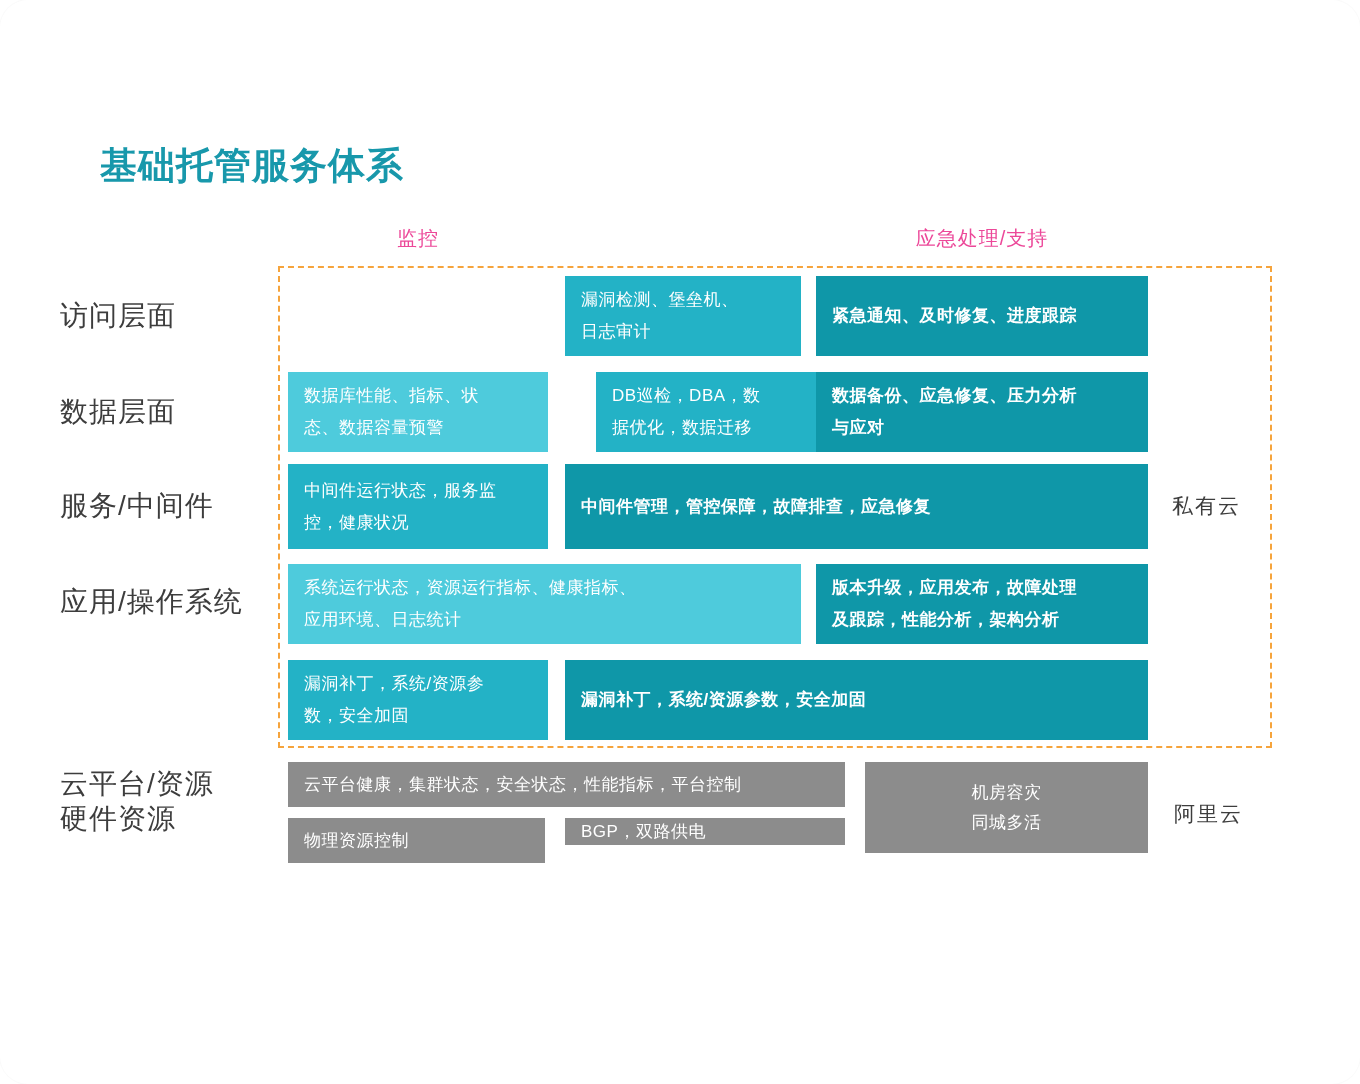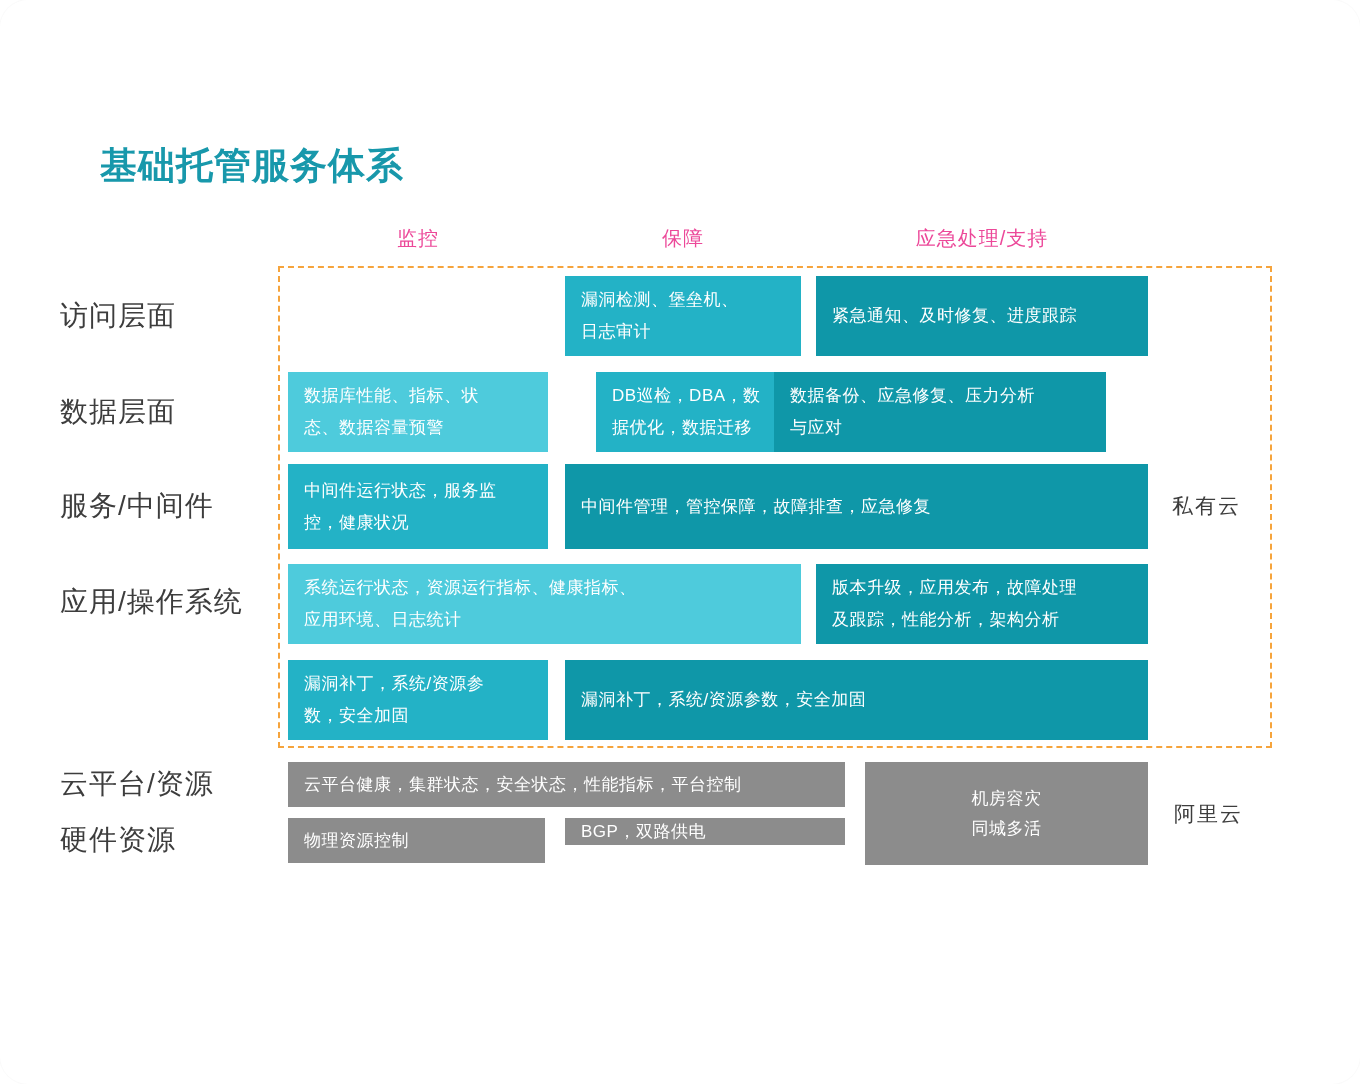--- a/index.html
+++ b/index.html
@@ -23,66 +23,65 @@
   .h3 { left:816px; width:332px; }
   .row-label {
     position:absolute; left:60px; width:202px; text-align:left;
     font-size:28px; color:var(--text,#3D3D3D); letter-spacing:1px; line-height:28px;
   }
   .rl-access { top:302px; }
   .rl-data { top:398px; }
   .rl-middleware { top:492px; }
   .rl-appos { top:588px; }
   .rl-cloud { top:770px; }
-  .rl-hardware { top:826px; }
+  .rl-hardware { top:805px; }
   .boundary {
     position:absolute; left:278px; top:266px; width:994px; height:482px;
     border:2px dashed var(--orange,#F6A43C);
   }
   .zone-label {
     position:absolute; font-size:21px; color:var(--text,#3D3D3D); letter-spacing:2px;
   }
   .zl-private { left:1172px; top:492px; }
   .zl-ali { left:1174px; top:800px; }
   .cell {
     position:absolute; display:flex; flex-direction:column; justify-content:center;
     padding:6px 12px 6px 16px; color:#ffffff; font-size:17px; line-height:32px;
     white-space:pre-line; letter-spacing:0.5px;
   }
   .light { background:var(--teal_light,#4ECBDC); }
   .mid   { background:var(--teal_mid,#23B2C6); }
-  .dark  { background:var(--teal_dark,#0F97A8); }
+  .dark  { background:var(--teal_dark,#0F97A8);font-weight:bold; }
   .gray  { background:var(--gray,#8C8C8C); }
   .center { align-items:center; text-align:center; padding-left:12px; line-height:30px; }
   .c-r1c1{left:288px;top:276px;width:260px;height:80px}
   .c-r1c2{left:565px;top:276px;width:236px;height:80px}
   .c-r1c3{left:816px;top:276px;width:332px;height:80px}
   .c-r2c1{left:288px;top:372px;width:260px;height:80px}
   .c-r2c2{left:596px;top:372px;width:236px;height:80px}
-  .c-r2c3{left:774px;top:372px;width:332px;height:80px}
+  .c-r2c3{left:816px;top:372px;width:332px;height:80px}
   .c-r3c1{left:288px;top:464px;width:260px;height:85px}
   .c-r3s {left:565px;top:464px;width:583px;height:85px}
   .c-r4s {left:288px;top:564px;width:513px;height:80px}
   .c-r4c3{left:816px;top:564px;width:332px;height:80px}
   .c-r5c1{left:288px;top:660px;width:260px;height:80px}
   .c-r5s {left:565px;top:660px;width:583px;height:80px}
   .c-ga  {left:288px;top:762px;width:557px;height:45px}
-  .c-gt  {left:865px;top:762px;width:283px;height:103px}
+  .c-gt  {left:865px;top:762px;width:283px;height:91px}
   .c-gb1 {left:288px;top:818px;width:257px;height:45px}
   .c-gb2 {left:565px;top:818px;width:280px;height:27px}
 </style>
 </head>
 <body>
 
 <div class="card">
 
   <div class="page-title">基础托管服务体系</div>
 
   <div class="col-header h1">监控</div>
-  <div class="col-header h2">保障</div>
   <div class="col-header h3">应急处理/支持</div>
 
   <div class="row-label rl-access">访问层面</div>
   <div class="row-label rl-data">数据层面</div>
   <div class="row-label rl-middleware">服务/中间件</div>
   <div class="row-label rl-appos">应用/操作系统</div>
   <div class="row-label rl-cloud">云平台/资源</div>
   <div class="row-label rl-hardware">硬件资源</div>
 
   <div class="boundary"></div>

